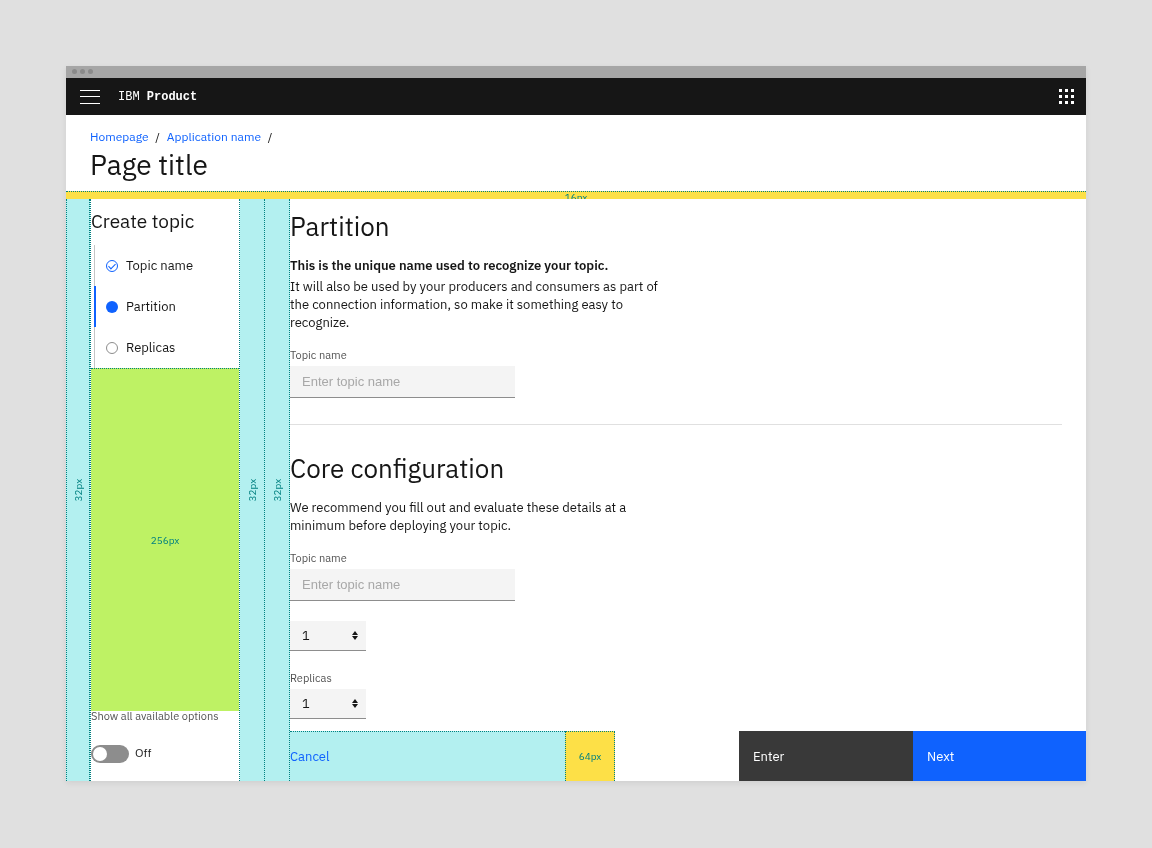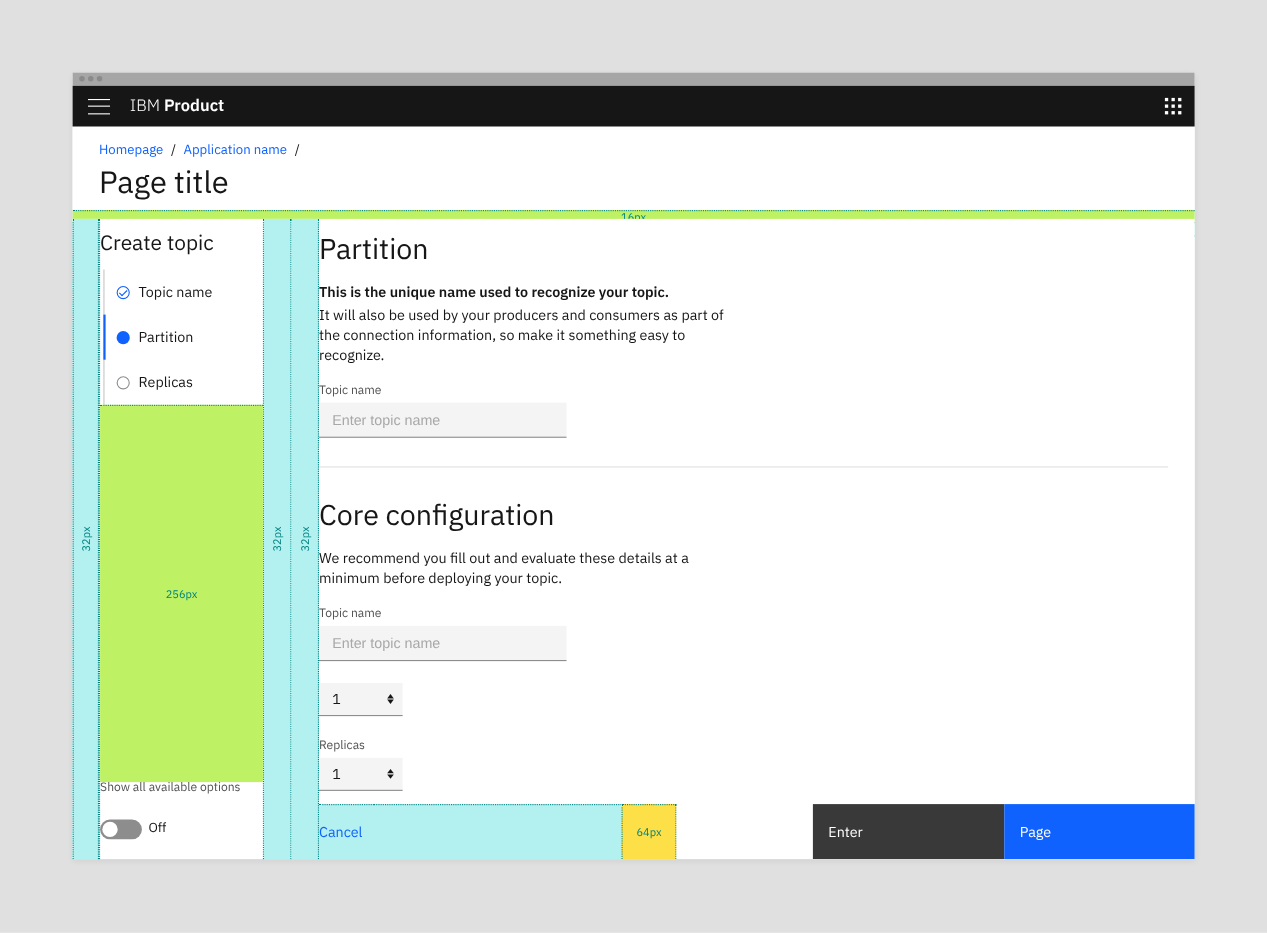--- a/index.html
+++ b/index.html
@@ -53,22 +53,23 @@
       display: flex;
       flex-direction: column;
       justify-content: space-between;
     }
     .hamburger span {
       height: 1px;
       background: #fff;
     }
     .header-brand {
       margin-left: 18px;
-      font-size: 15px;
+      font-size: 12px;
       font-weight: 300;
+      font-family: Liberation Mono, monospace;
     }
     .header-brand .bold {
       font-weight: 600;
     }
     .apps-grid {
       position: absolute;
       right: 12px;
       display: grid;
       grid-template-columns: repeat(3, 3px);
       grid-template-rows: repeat(3, 3px);
@@ -91,21 +92,21 @@
       color: #161616;
       margin: 0 4px;
     }
     .page-title {
       font-size: 28px;
       font-weight: 400;
       margin-top: 2px;
     }
     .spec-row-16 {
       height: 12px;
-      background: #bef264;
+      background: #fde047;
       border-top: 1px dotted #008080;
       border-bottom: 1px dotted #008080;
       text-align: center;
       font-size: 10px;
       color: #008080;
       line-height: 11px;
     }
     .spec-row-24 {
       height: 12px;
       background: #b3f0f0;
@@ -514,17 +515,17 @@
       <div class="field-group">
         <div class="field-label">Minimum in-sync replicas</div>
       </div>
 
       <div class="footer">
         <div class="cancel">Cancel</div>
         <div class="spacer"></div>
         <div class="px-block">64px</div>
         <div class="ghost"></div>
         <div class="back">Enter</div>
-        <div class="next">Page</div>
+        <div class="next">Next</div>
       </div>
     </div>
   </div>
 </div>
 
 </body></html>

